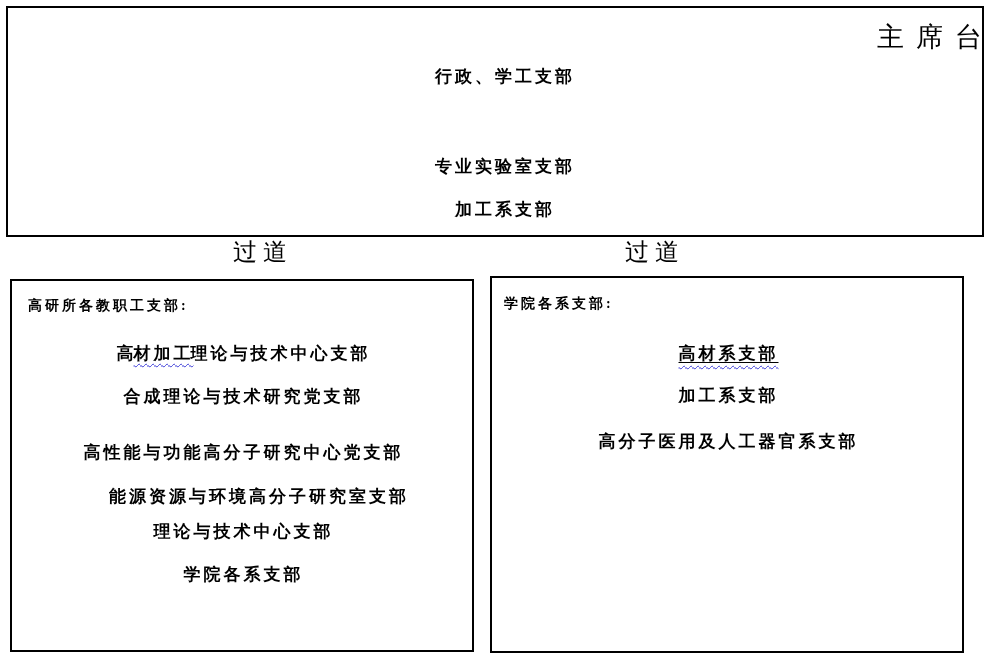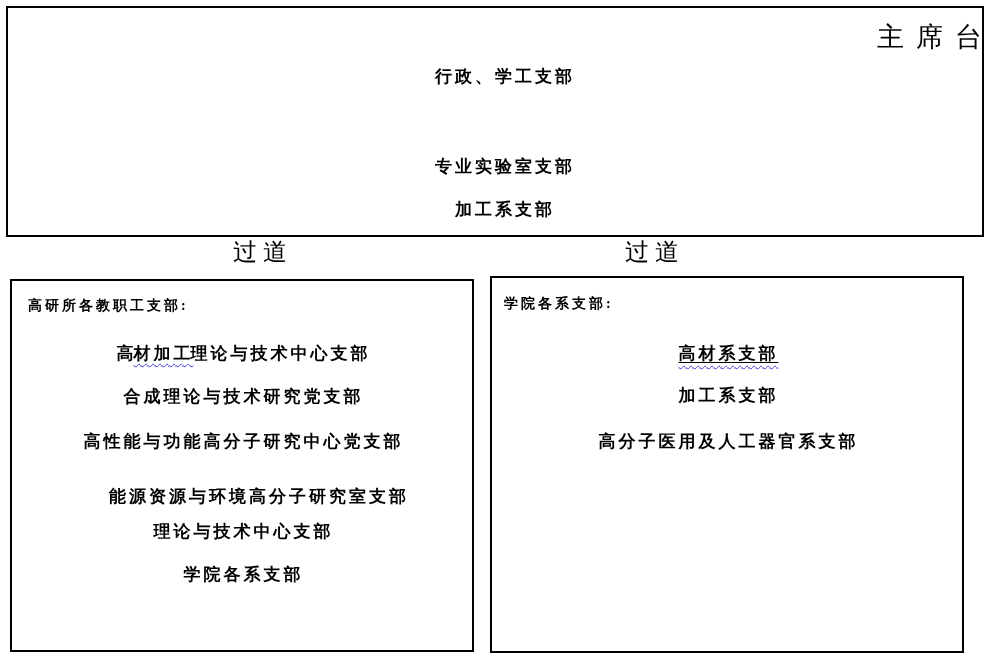--- a/index.html
+++ b/index.html
@@ -70,21 +70,21 @@
 
   .center-row {
     position: absolute; left: 0; right: 0;
     text-align: center;
     font-size: 17px;
     font-weight: 700;
     line-height: 1.3;
     white-space: nowrap;
   }
   
-  .l-r1 { top: 62px; }  .l-r2 { top: 105px; } .l-r3 { top: 150px; }
+  .l-r1 { top: 62px; }  .l-r2 { top: 105px; } .l-r3 { top: 161px; }
   .l-r4 { top: 205px; margin-left: 31px; } .l-r5 { top: 240px; } .l-r6 { top: 283px; }
   
   .r-r1 { top: 65px; }  .r-r2 { top: 108px; font-family: Liberation Mono, monospace; } .r-r3 { top: 153px; }
 
   .u-wavy {
     text-decoration-line: underline;
     text-decoration-style: wavy;
     text-decoration-color: var(--squiggle, #3a3ad6);
     text-decoration-thickness: 1px;
     text-underline-offset: 4px;

